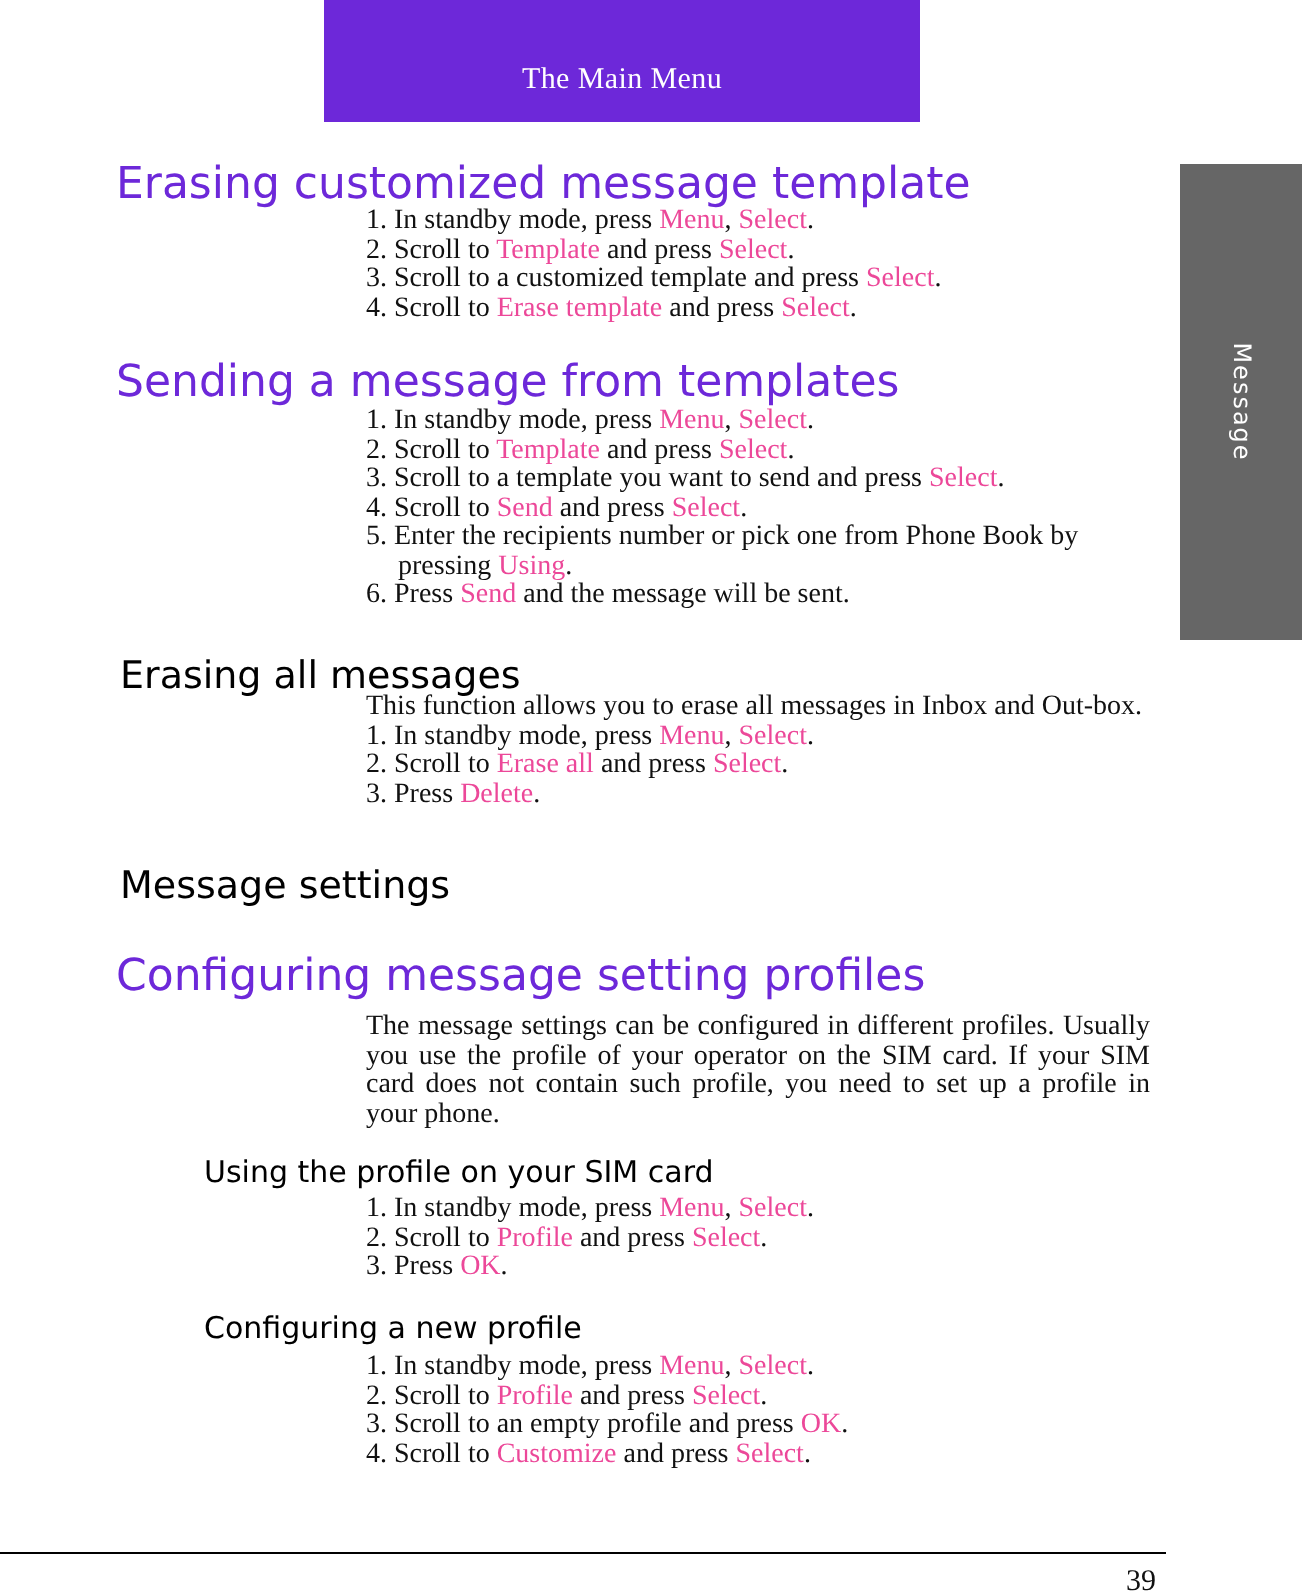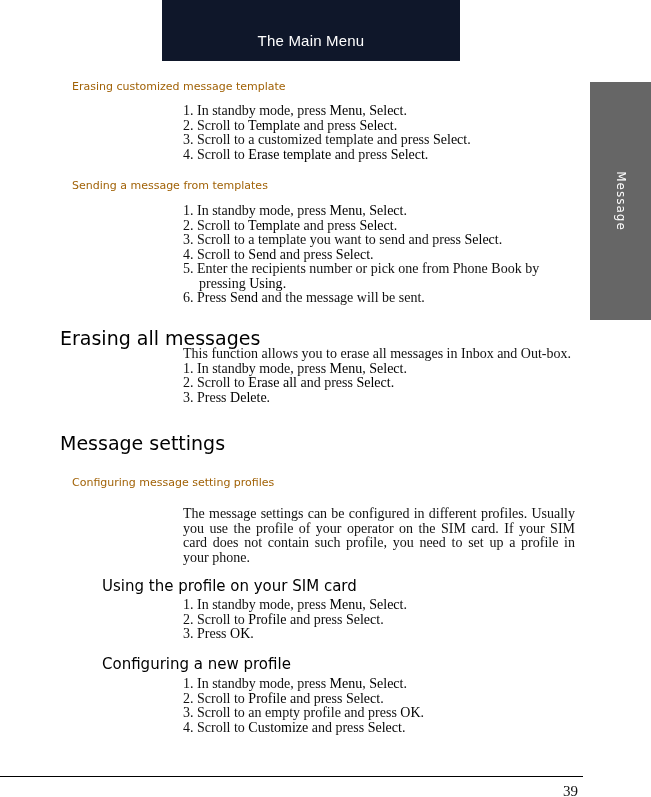--- a/index.html
+++ b/index.html
@@ -14,23 +14,23 @@
     overflow: hidden;
     font-family: "Liberation Serif", "DejaVu Serif", serif;
     color: #111;
   }
   .banner {
     position: absolute;
     left: 162px;
     top: 0;
     width: 298px;
     height: 61px;
-    background: #0f172a;
+    background: #6d28d9;
     color: #ffffff;
-    font-family: Liberation Sans, sans-serif;
+    font-family: Liberation Serif, serif;
     font-size: 15px;
     text-align: center;
     box-sizing: border-box;
     padding-top: 32px;
     letter-spacing: 0.2px;
   }
   .side-tab {
     position: absolute;
     left: 590px;
     top: 82px;
@@ -53,24 +53,24 @@
   .h1 {
     position: absolute;
     left: 60px;
     font-family: "DejaVu Sans", sans-serif;
     font-size: 19px;
     color: #000;
     white-space: nowrap;
   }
   .h2 {
     position: absolute;
-    left: 72px;
+    left: 58px;
     font-family: "DejaVu Sans", sans-serif;
-    font-size: 11px;
-    color: #a16207;
+    font-size: 22px;
+    color: #6d28d9;
     white-space: nowrap;
   }
   .h3 {
     position: absolute;
     left: 102px;
     font-family: "DejaVu Sans", sans-serif;
     font-size: 15px;
     color: #000;
     white-space: nowrap;
   }
@@ -78,21 +78,21 @@
     position: absolute;
     left: 183px;
     width: 392px;
     font-size: 14px;
     line-height: 14.5px;
     color: #111;
   }
   .body-block p { margin: 0; }
   .step { margin: 0; }
   .step.hang { padding-left: 16px; text-indent: -16px; }
-  .kw { color: #000000; }
+  .kw { color: #ec4899; }
   .para { margin: 0; text-align: justify; }
   .footer-rule {
     position: absolute;
     left: 0;
     top: 776px;
     width: 583px;
     height: 1px;
     background: #000;
   }
   .page-num {

